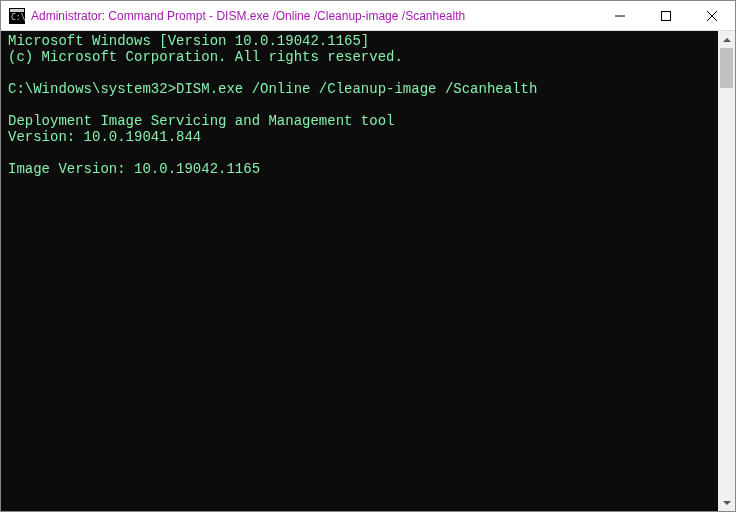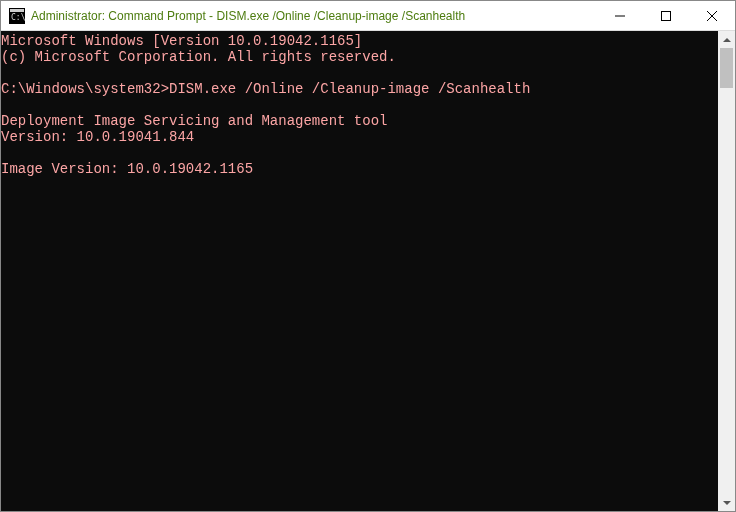--- a/index.html
+++ b/index.html
@@ -24,21 +24,21 @@
     }
     .titlebar-icon {
       width: 16px;
       height: 16px;
       margin: 0 6px 0 8px;
       flex-shrink: 0;
     }
     .titlebar-title {
       flex: 1;
       font-size: 12px;
-      color: #4d7c0f;
+      color: #a21caf;
       white-space: nowrap;
       overflow: hidden;
     }
     .win-controls {
       display: flex;
       height: 100%;
     }
     .win-btn {
       width: 46px;
       height: 100%;
@@ -53,25 +53,25 @@
     .console-wrap {
       position: relative;
       width: 100%;
       height: calc(100% - 30px);
       background: #0c0c0c;
     }
     .console {
       width: calc(100% - 17px);
       height: 100%;
       background: #0c0c0c;
-      color: #fca5a5;
+      color: #86efac;
       font-family: Consolas, "Courier New", monospace;
       font-size: 14px;
       line-height: 16px;
-      padding: 2px 0;
+      padding: 2px 7px;
       white-space: pre;
       overflow: hidden;
     }
     .scrollbar {
       position: absolute;
       right: 0;
       top: 0;
       width: 17px;
       height: 100%;
       background: #f0f0f0;

